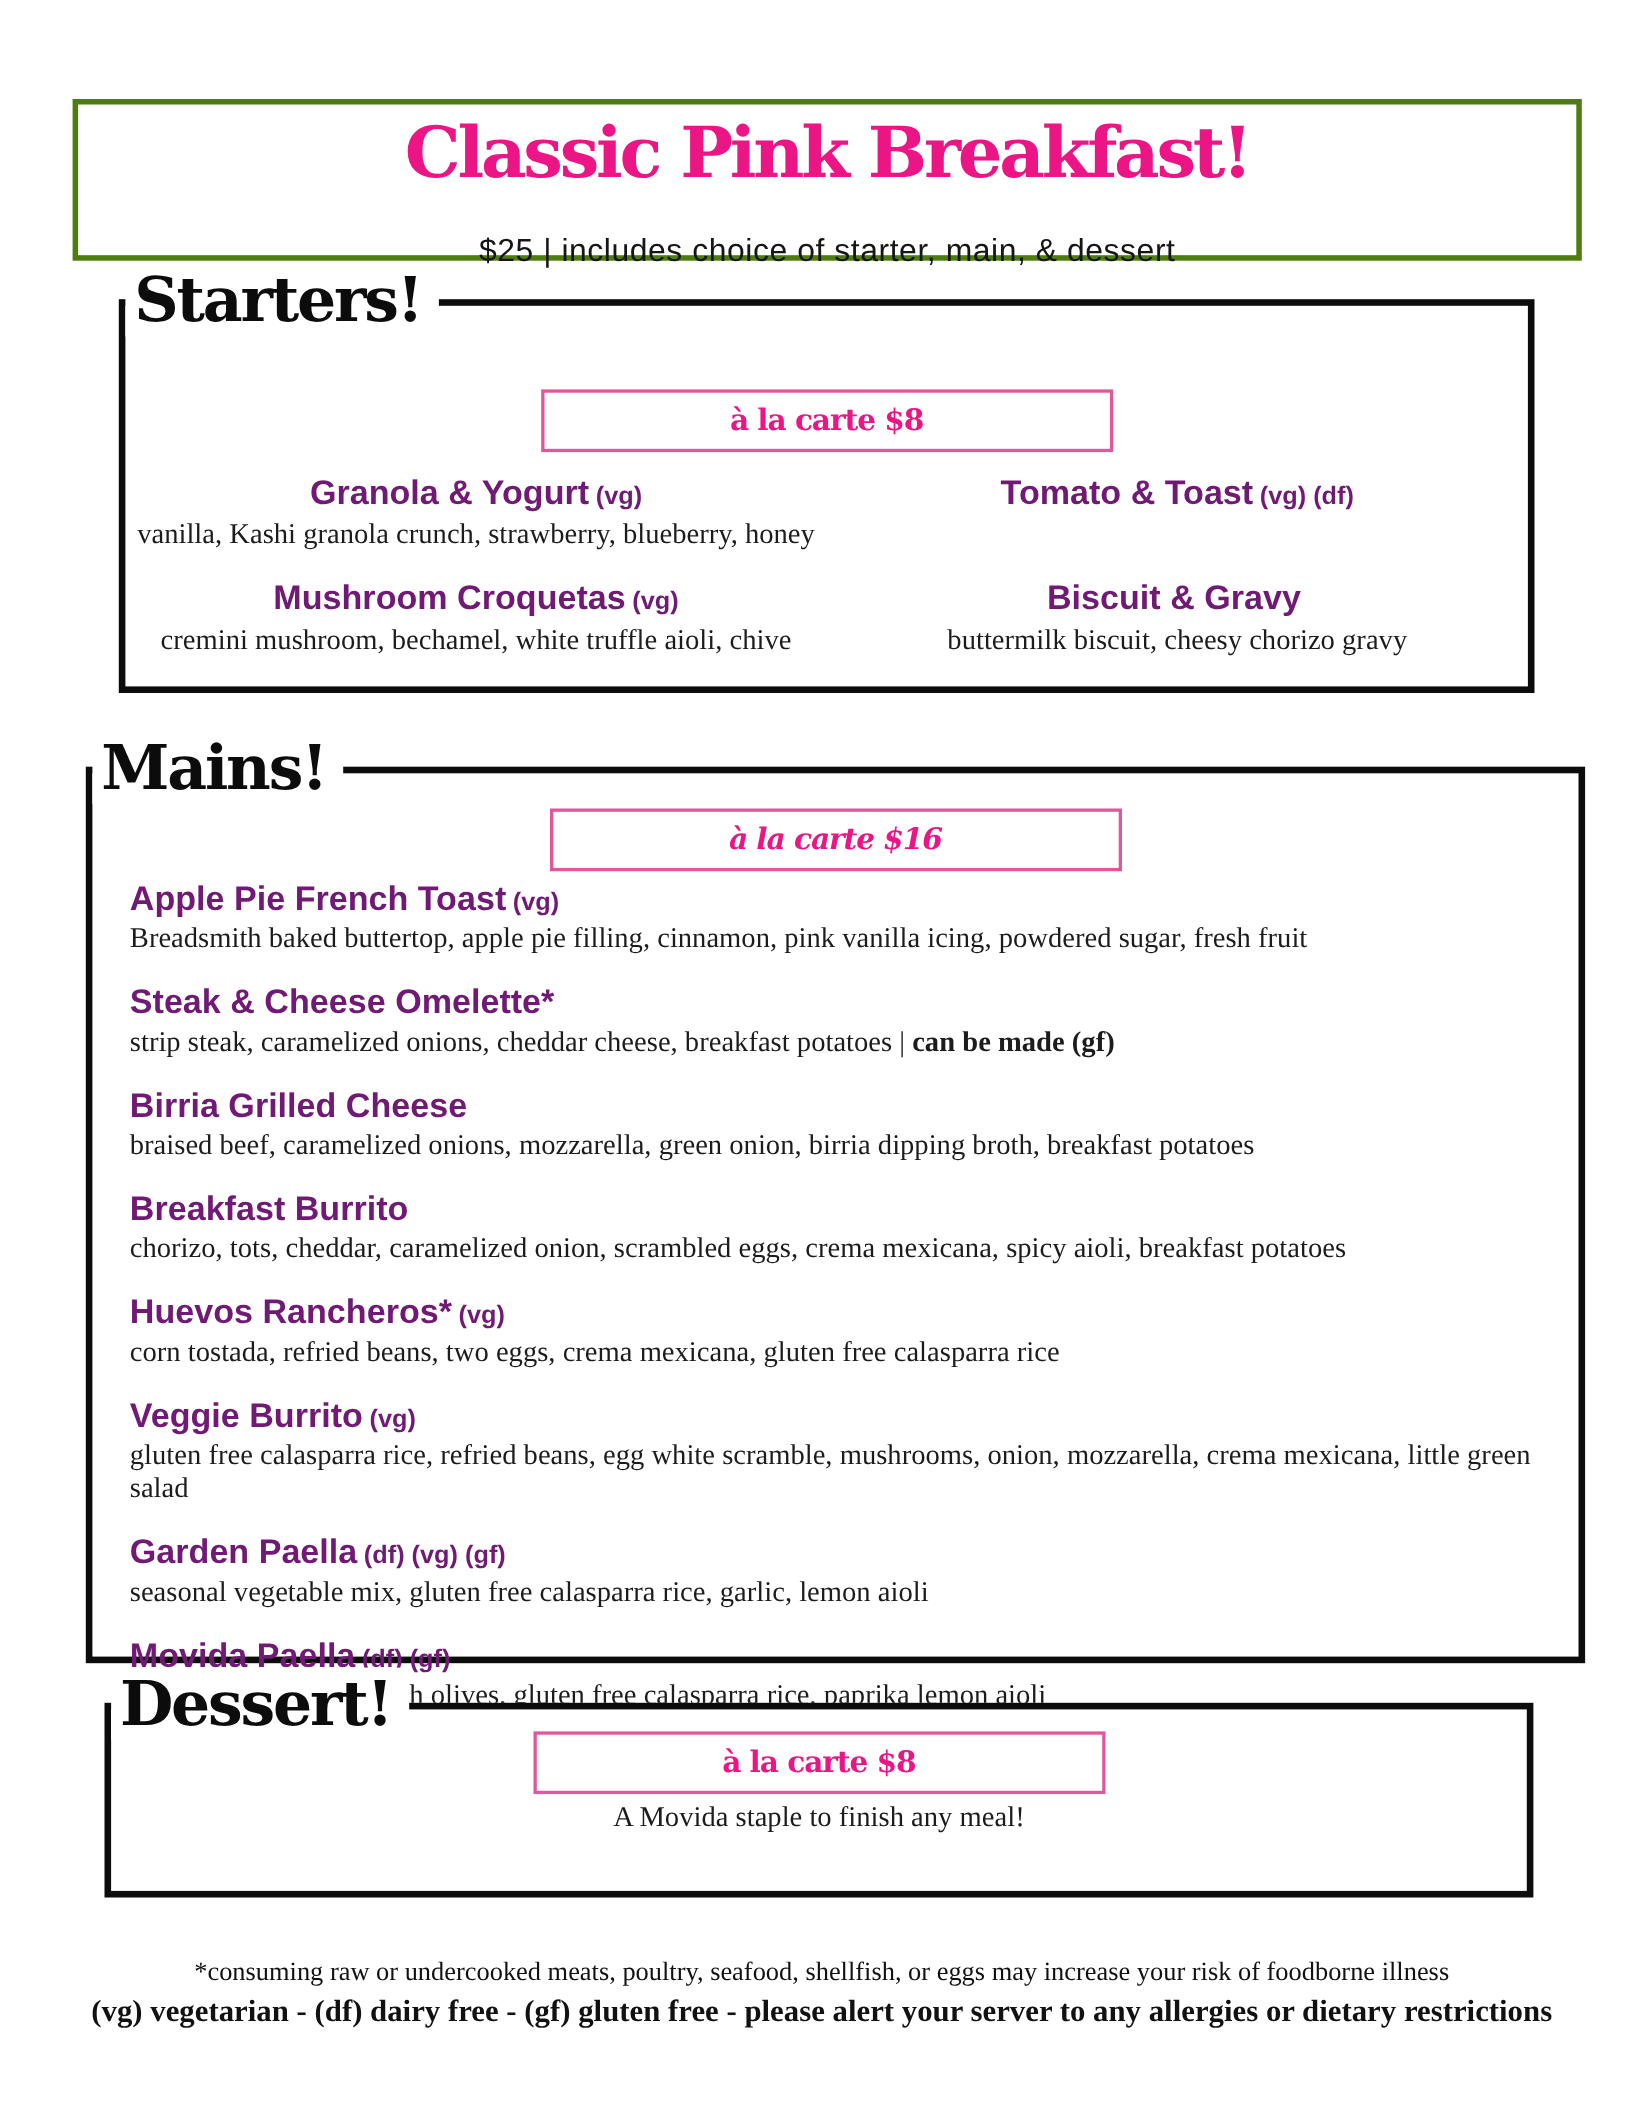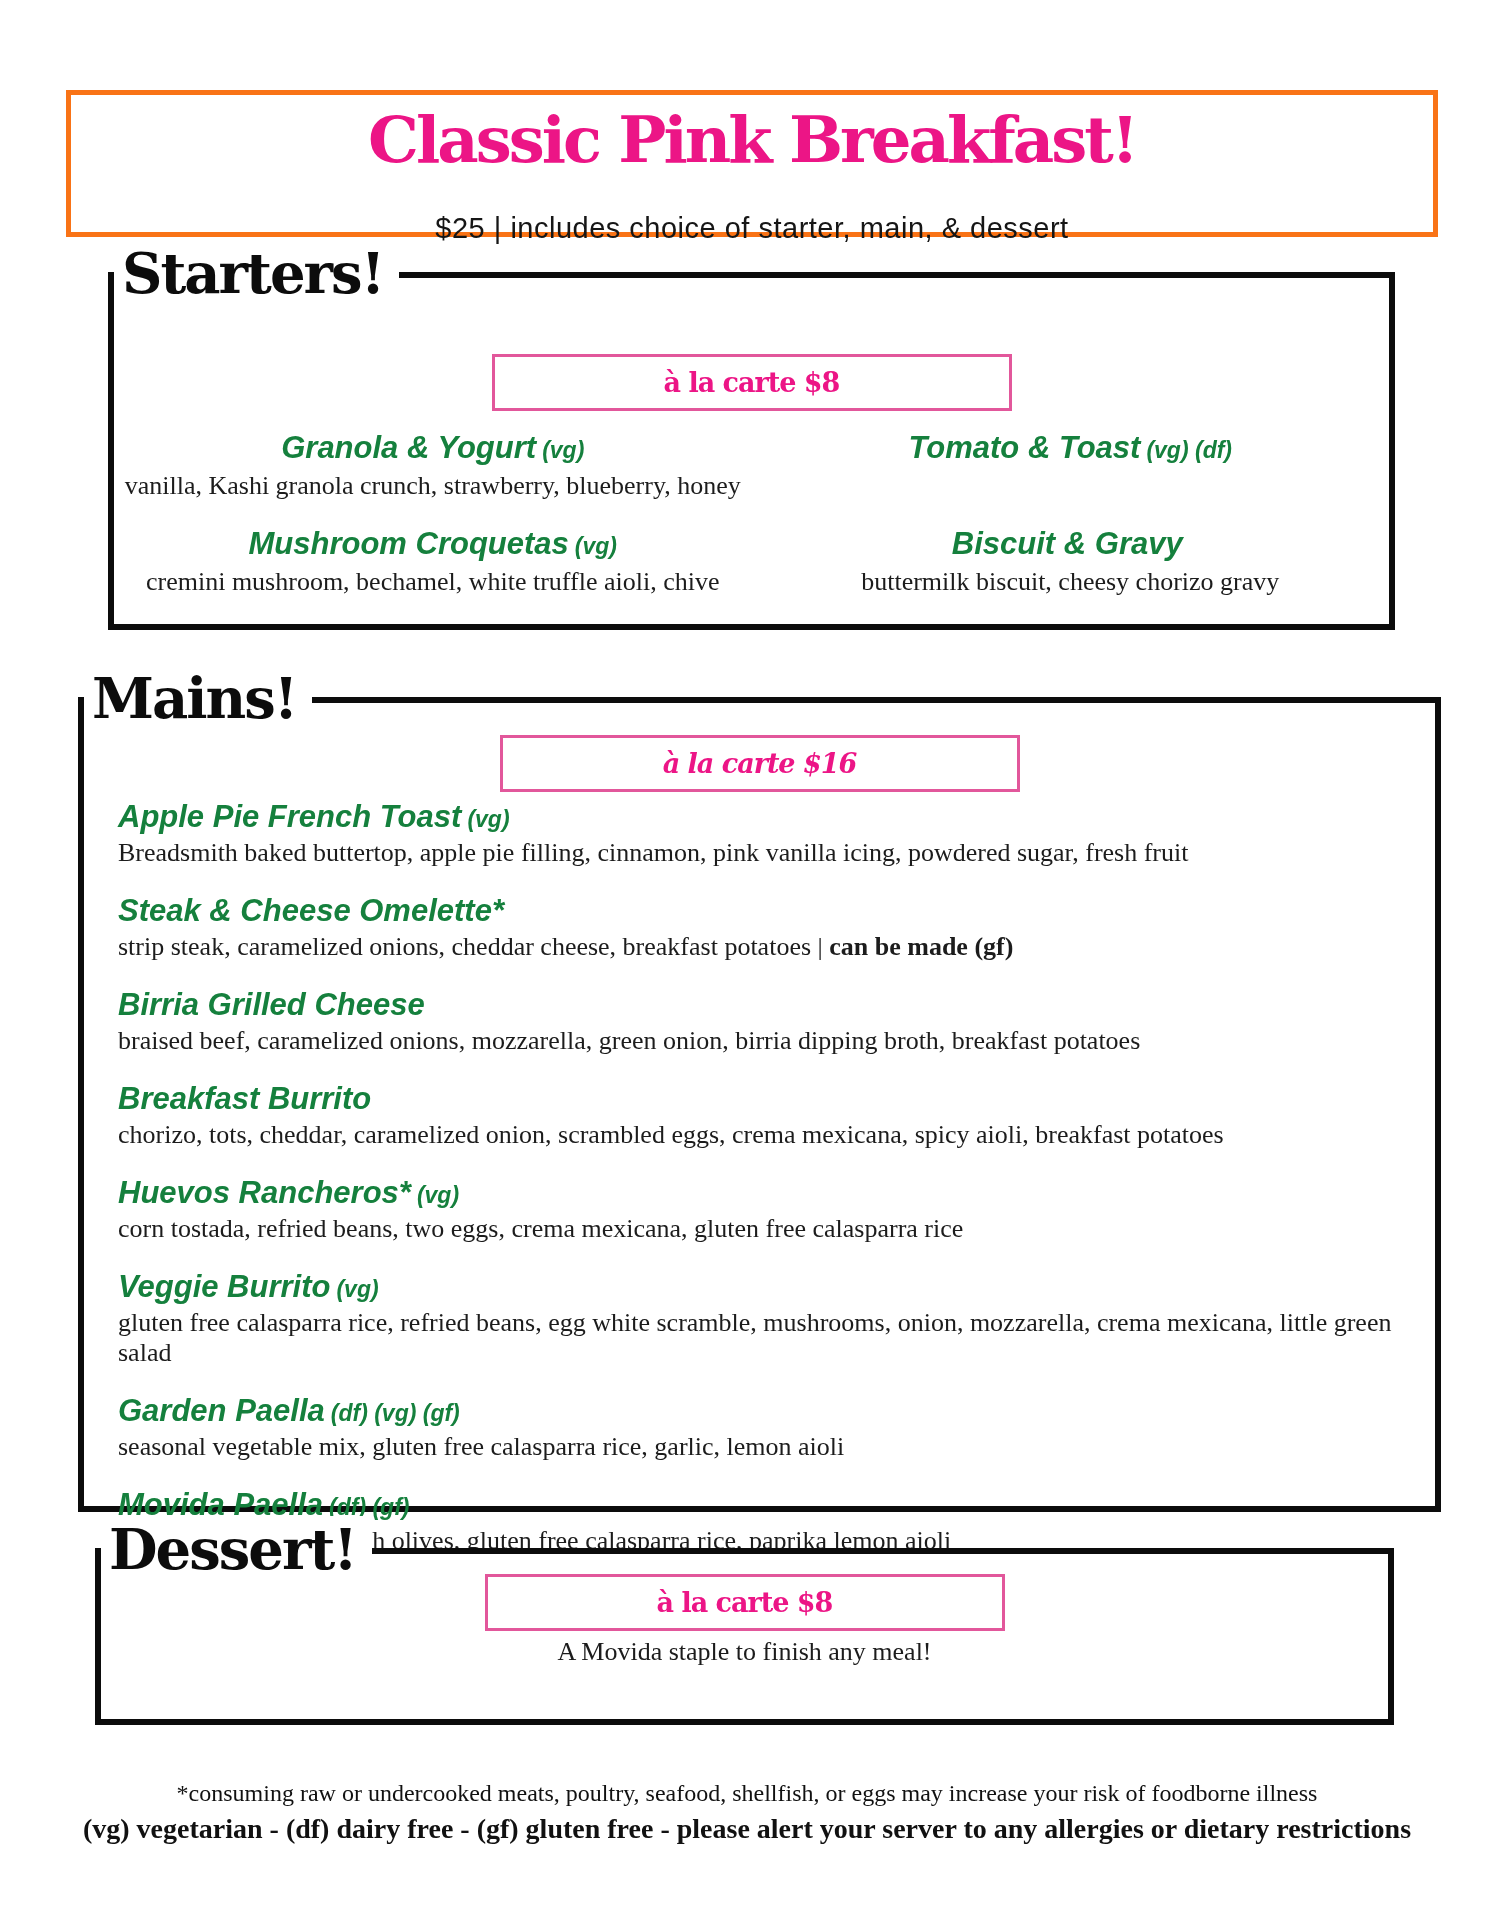--- a/index.html
+++ b/index.html
@@ -3,21 +3,21 @@
 <meta charset="utf-8">
 <style>
   html,body{margin:0;padding:0;background:#ffffff;}
   .page{
     position:relative;width:1494px;height:1920px;background:#ffffff;
     font-family:"Liberation Sans",sans-serif;color:#121212;overflow:hidden;
   }
   
   .title-box{
     position:absolute;left:66px;top:90px;width:1372px;height:147px;
-    border:5px solid #f97316;box-sizing:border-box;text-align:center;
+    border:5px solid #4d7c0f;box-sizing:border-box;text-align:center;
   }
   .menu-title{
     margin:10px 0 0 0;
     font-family:"DejaVu Serif",serif;font-weight:bold;
     font-size:64px;line-height:70px;letter-spacing:-3px;
     color:var(--pink,#EC1586);
   }
   .menu-subtitle{
     font-size:29px;line-height:34px;letter-spacing:.5px;color:#161616;margin-top:36px;
   }
@@ -42,21 +42,21 @@
     text-align:center;line-height:51px;
     font-family:"DejaVu Serif",serif;font-weight:bold;
     font-size:27px;color:var(--pink,#EC1586);letter-spacing:-1px;
   }
   #starters .alacarte{margin-top:76px;}
   #mains .alacarte{margin-top:32px;font-style:italic;}
   #dessert .alacarte{margin-top:20px;}
   
   .item-name{
     font-family:"Liberation Sans",sans-serif;font-weight:bold;
-    font-size:31px;line-height:38px;color:#15803d;letter-spacing:0px;font-style:italic;
+    font-size:31px;line-height:38px;color:#701a75;letter-spacing:0px;
   }
   .tags{font-size:23px;font-weight:bold;margin-left:6px;}
   .item-desc{
     font-family:"Liberation Serif",serif;
     font-size:26px;line-height:30px;color:#1c1c1c;
   }
   .desc-bold{font-weight:bold;}
   
   .starters-grid{
     display:grid;grid-template-columns:1fr 1fr;

